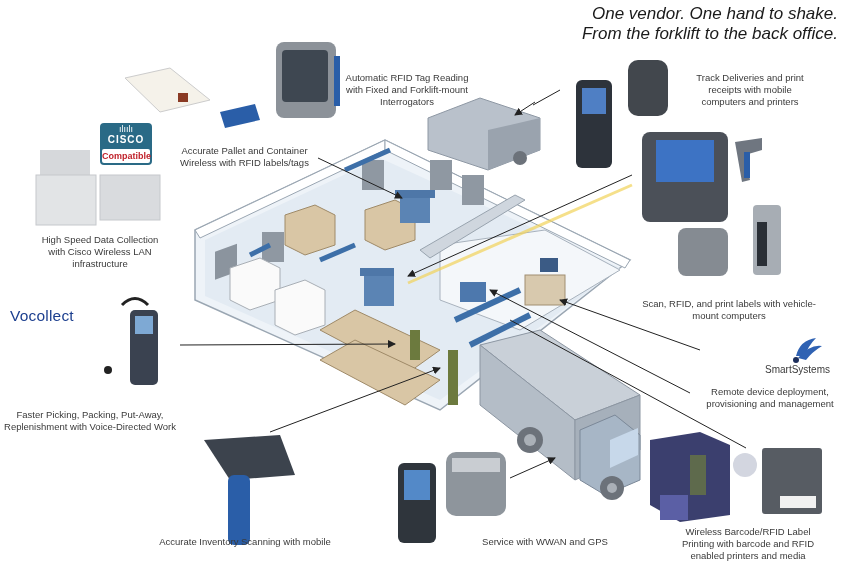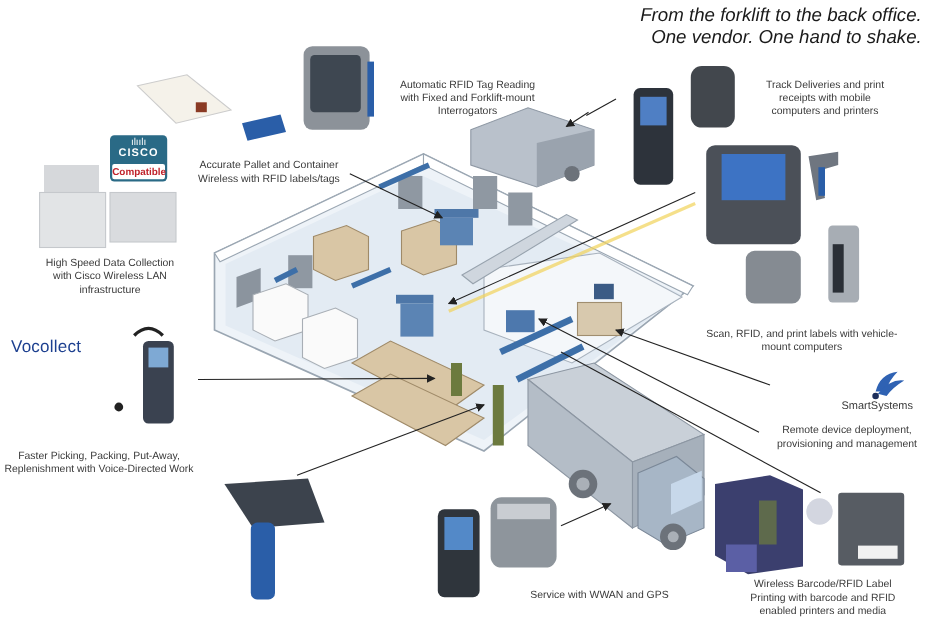--- a/index.html
+++ b/index.html
@@ -12,22 +12,22 @@
   .cisco .bars{color:#fff;font-size:9px;text-align:center;letter-spacing:0px;margin-top:2px;line-height:9px;}
   .cisco .name{color:#fff;font-weight:bold;font-size:10px;text-align:center;line-height:11px;letter-spacing:1px;}
   .cisco .compat{position:absolute;left:2px;right:2px;bottom:2px;height:14px;background:#ffffff;border-radius:2px;color:#c0222b;font-weight:bold;font-size:9px;text-align:center;line-height:14px;}
   .vocollect{position:absolute;left:10px;top:307px;font-weight:normal;font-size:15.5px;color:#1c3f8f;letter-spacing:0.2px;}
   .smart-label{position:absolute;left:765px;top:364px;font-size:10px;color:#3a3a3a;}
 </style>
 </head>
 <body>
 
 <div class="tagline">
+  <div>One vendor.  One hand to shake.</div>
   <div>From the forklift to the back office.</div>
-  <div>One vendor.  One hand to shake.</div>
 </div>
 
 <svg class="scene" width="843" height="564" viewBox="0 0 843 564">
   <defs>
     <marker id="arr" markerWidth="8" markerHeight="8" refX="7" refY="4" orient="auto" markerUnits="userSpaceOnUse">
       <path d="M0,0 L8,4 L0,8 z" fill="#222"></path>
     </marker>
   </defs>
 
   <g>
@@ -183,21 +183,21 @@
 </svg>
 
 <div class="cisco">
   <div class="bars">ılıılı</div>
   <div class="name">CISCO</div>
   <div class="compat">Compatible</div>
 </div>
 <div class="vocollect">Vocollect</div>
 <div class="smart-label">SmartSystems</div>
 
-<div class="cap" style="left:350px;top:72px;width:150px;">
+<div class="cap" style="left:332px;top:72px;width:150px;">
   <div>Automatic RFID Tag Reading</div>
   <div>with Fixed and Forklift-mount</div>
   <div>Interrogators</div>
 </div>
 <div class="cap" style="left:685px;top:72px;width:130px;">
   <div>Track Deliveries and print</div>
   <div>receipts with mobile</div>
   <div>computers and printers</div>
 </div>
 <div class="cap" style="left:172px;top:145px;width:145px;">
@@ -215,20 +215,21 @@
 </div>
 <div class="cap" style="left:634px;top:298px;width:190px;">
   <div>Scan, RFID, and print labels with vehicle-</div>
   <div>mount computers</div>
 </div>
 <div class="cap" style="left:700px;top:386px;width:140px;">
   <div>Remote device deployment,</div>
   <div>provisioning  and management</div>
 </div>
 <div class="cap" style="left:150px;top:536px;width:190px;">
+  <div>Accurate Inventory Scanning with mobile</div>
 </div>
 <div class="cap" style="left:450px;top:536px;width:190px;">
   <div>Service with WWAN and GPS</div>
 </div>
 <div class="cap" style="left:678px;top:526px;width:140px;">
   <div>Wireless Barcode/RFID Label</div>
   <div>Printing with barcode and RFID</div>
   <div>enabled printers and media</div>
 </div>
 

